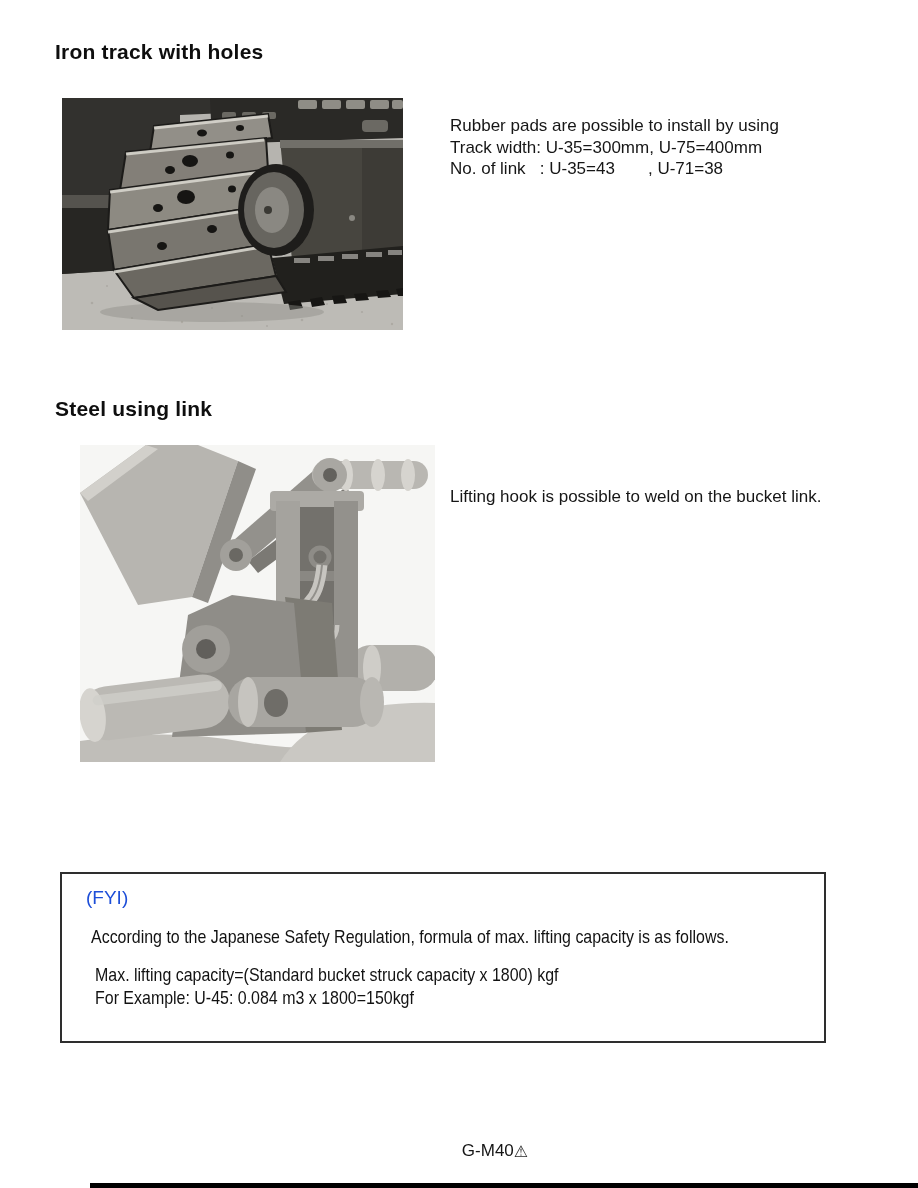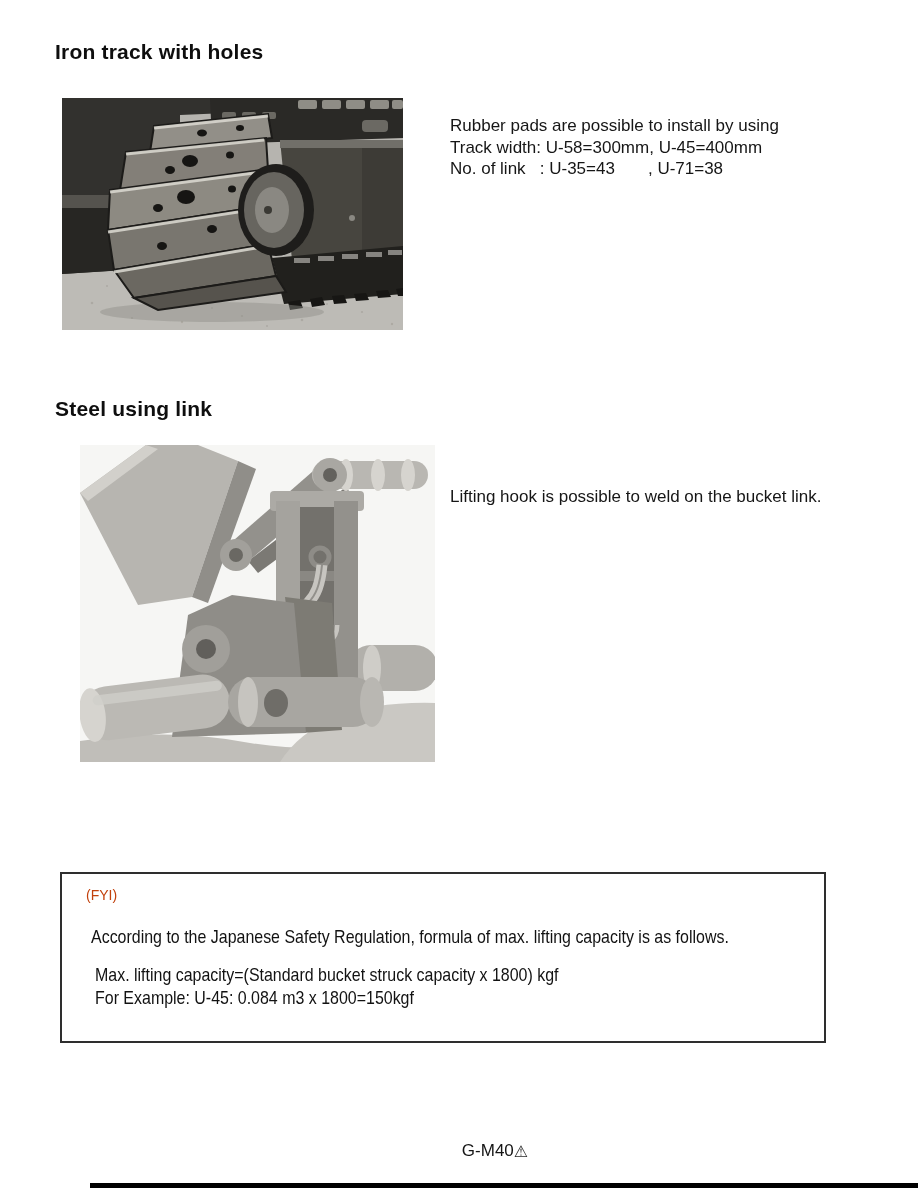--- a/index.html
+++ b/index.html
@@ -40,22 +40,22 @@
     position: absolute;
     left: 60px; top: 872px;
     width: 766px; height: 171px;
     border: 2px solid #2e2e2e;
     box-sizing: border-box;
     background: #ffffff;
   }
   .fyi-heading {
     position: absolute;
     left: 24px; top: 13px;
-    font-size: 14px;
-    color: #c2410c;
+    font-size: 19px;
+    color: #1d4ed8;
     white-space: pre;
   }
   .fyi-line {
     position: absolute;
     font-size: 19px;
     color: #121212;
     white-space: pre;
     transform: scaleX(0.84);
     transform-origin: 0 50%;
   }
@@ -179,21 +179,21 @@
 
       <ellipse cx="214" cy="112" rx="38" ry="46" fill="#1e1d1b"></ellipse>
       <ellipse cx="212" cy="112" rx="30" ry="38" fill="#67655f"></ellipse>
       <ellipse cx="210" cy="112" rx="17" ry="23" fill="#8a8882"></ellipse>
       <circle cx="206" cy="112" r="4" fill="#3a3934"></circle>
     </svg>
   </div>
 
   <div class="caption-block caption-iron">
     <span class="text-line">Rubber pads are possible to install by using</span>
-    <span class="text-line">Track width: U-58=300mm, U-45=400mm</span>
+    <span class="text-line">Track width: U-35=300mm, U-75=400mm</span>
     <span class="text-line">No. of link   : U-35=43       , U-71=38</span>
   </div>
 
   <h1 class="section-title title-steel">Steel using link</h1>
 
   <div class="photo photo-bucket">
     <svg viewBox="0 0 355 317" xmlns="http://www.w3.org/2000/svg">
       <rect width="355" height="317" fill="#f6f6f4"></rect>
 
       <path d="M0,317 V296 Q90,282 170,298 Q260,312 355,288 V317 Z" fill="#c0beb9"></path>

